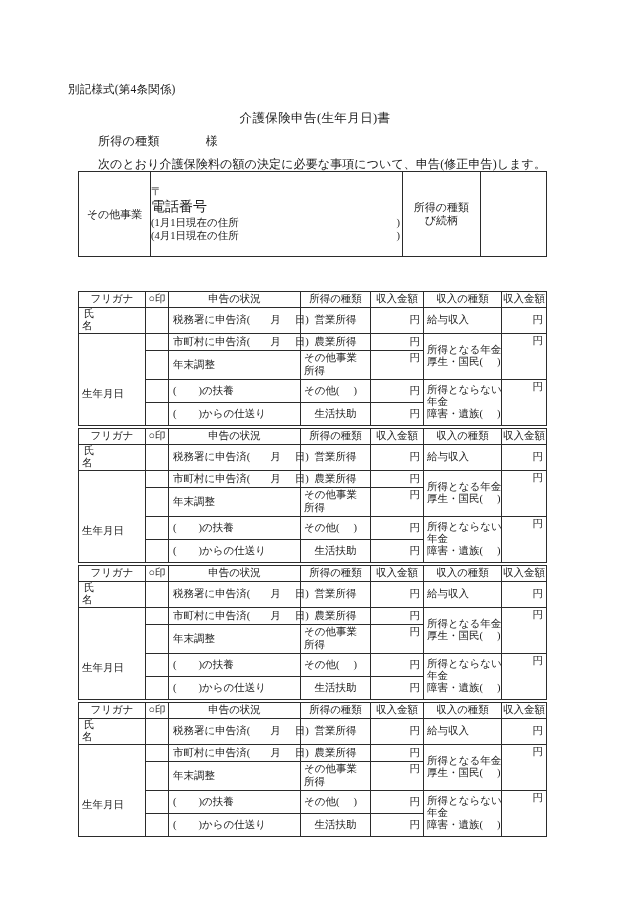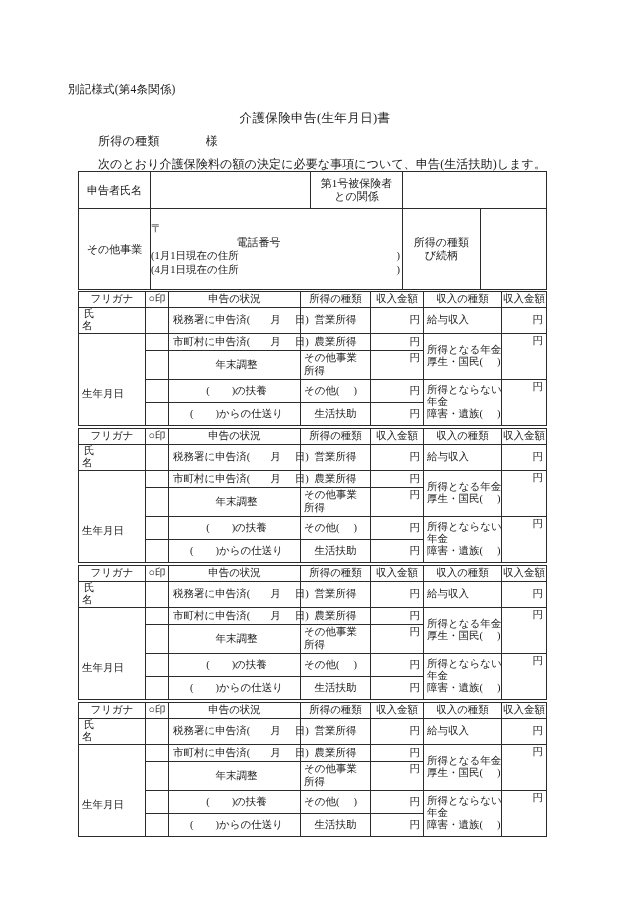--- a/index.html
+++ b/index.html
@@ -89,22 +89,22 @@
   .addr-inner {
     position: relative;
     height: 100%;
     padding: 2px 4px 2px 5px;
     box-sizing: border-box;
     text-align: left;
   }
   .addr-postal { display: block; font-size: 11px; line-height: 1.15; }
   .addr-tel {
     display: block;
-    text-align: center;
-    font-size: 11px;
+    text-align: left;
+    font-size: 14px;
     line-height: 1.3;
     padding-right: 36px;
   }
   .addr-line {
     display: block;
     font-size: 10.5px;
     line-height: 1.3;
     position: relative;
   }
   .addr-line .paren-close {
@@ -115,21 +115,21 @@
   
   table.block { left: 78px; width: 468px; }
   table.block td { font-size: 10.5px; }
 
   td.furigana   { font-size: 10.5px; }
   .name-spread  { letter-spacing: 11px; padding-left: 2px; }
 
   td.head { text-align: center; }
 
   .status-cell {
-    text-align: center;
+    text-align: left;
     padding-left: 4px !important;
     white-space: nowrap;
   }
   .status-cell .gap-m { display: inline-block; width: 20px; }
   .status-cell .gap-s { display: inline-block; width: 14px; }
   .status-cell .gap-paren { display: inline-block; width: 22px; }
 
   .yen { padding-right: 3px !important; text-align: right; }
 
   .income-kind {
@@ -143,40 +143,31 @@
 </head>
 <body>
 
 <div class="page">
 
   <div class="form-no">別記様式(第4条関係)</div>
   <div class="doc-title">介護保険申告(生年月日)書</div>
   <div class="addressee">
     <span>所得の種類</span><span class="honorific">様</span>
   </div>
-  <div class="lead-text">次のとおり介護保険料の額の決定に必要な事項について、申告(生活扶助)します。</div>
+  <div class="lead-text">次のとおり介護保険料の額の決定に必要な事項について、申告(修正申告)します。</div>
 
   <table class="grid" id="applicant-table">
     <colgroup>
       <col style="width:72px">
       <col style="width:160px">
       <col style="width:92px">
       <col style="width:78px">
       <col style="width:66px">
     </colgroup>
     <tbody>
-      <tr>
-        <td class="c" style="height:36px">申告者氏名</td>
-        <td></td>
-        <td class="c">
-          <span class="cell-txt">第1号被保険者</span>
-          <span class="cell-txt">との関係</span>
-        </td>
-        <td colspan="2"></td>
-      </tr>
       <tr>
         <td class="c" style="height:62px">その他事業</td>
         <td colspan="2">
           <span class="addr-inner">
             <span class="addr-postal">〒</span>
             <span class="addr-tel">電話番号</span>
             <span class="addr-line"><span>(1月1日現在の住所</span><span class="paren-close">)</span></span>
             <span class="addr-line"><span>(4月1日現在の住所</span><span class="paren-close">)</span></span>
           </span>
         </td>

